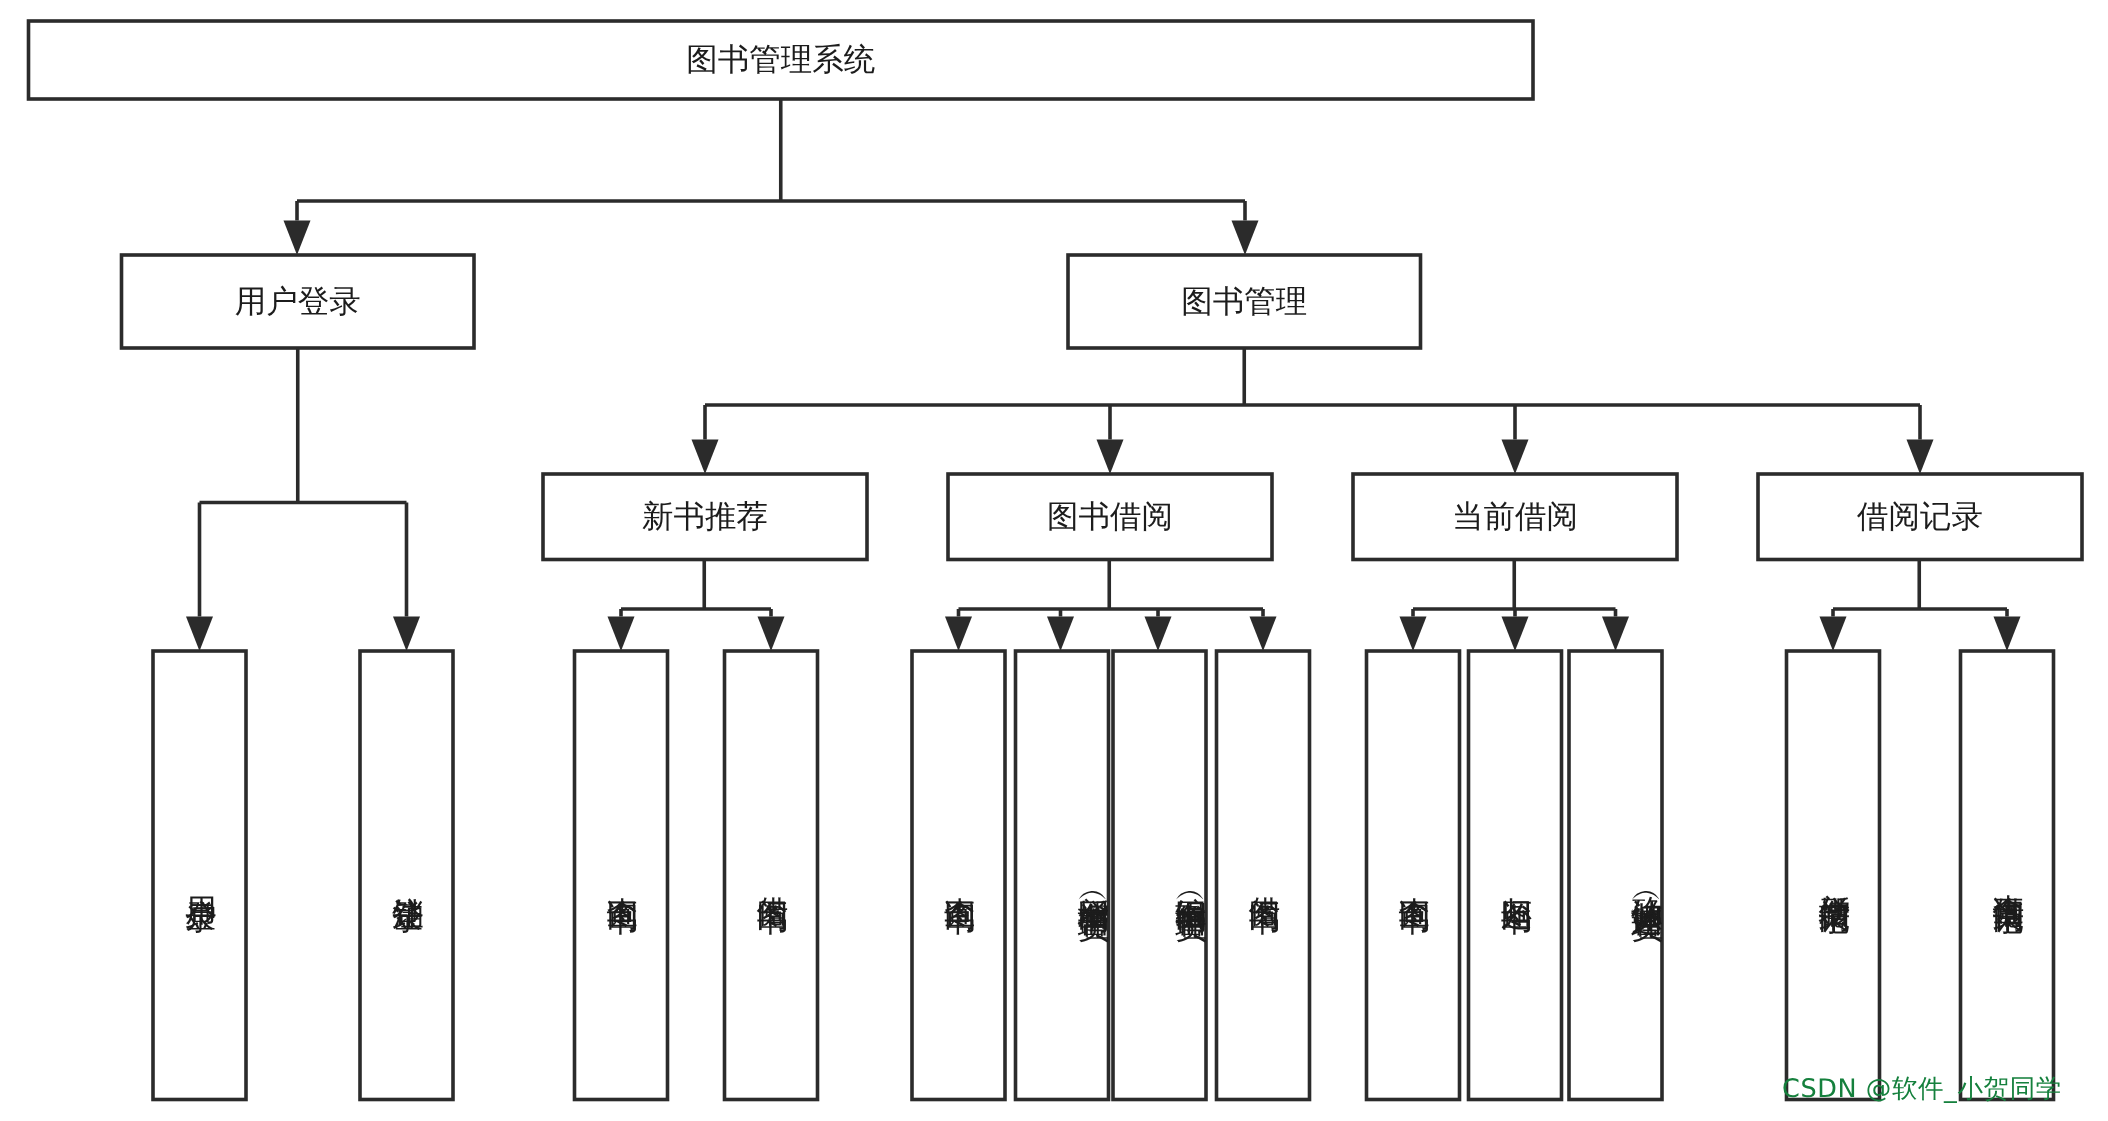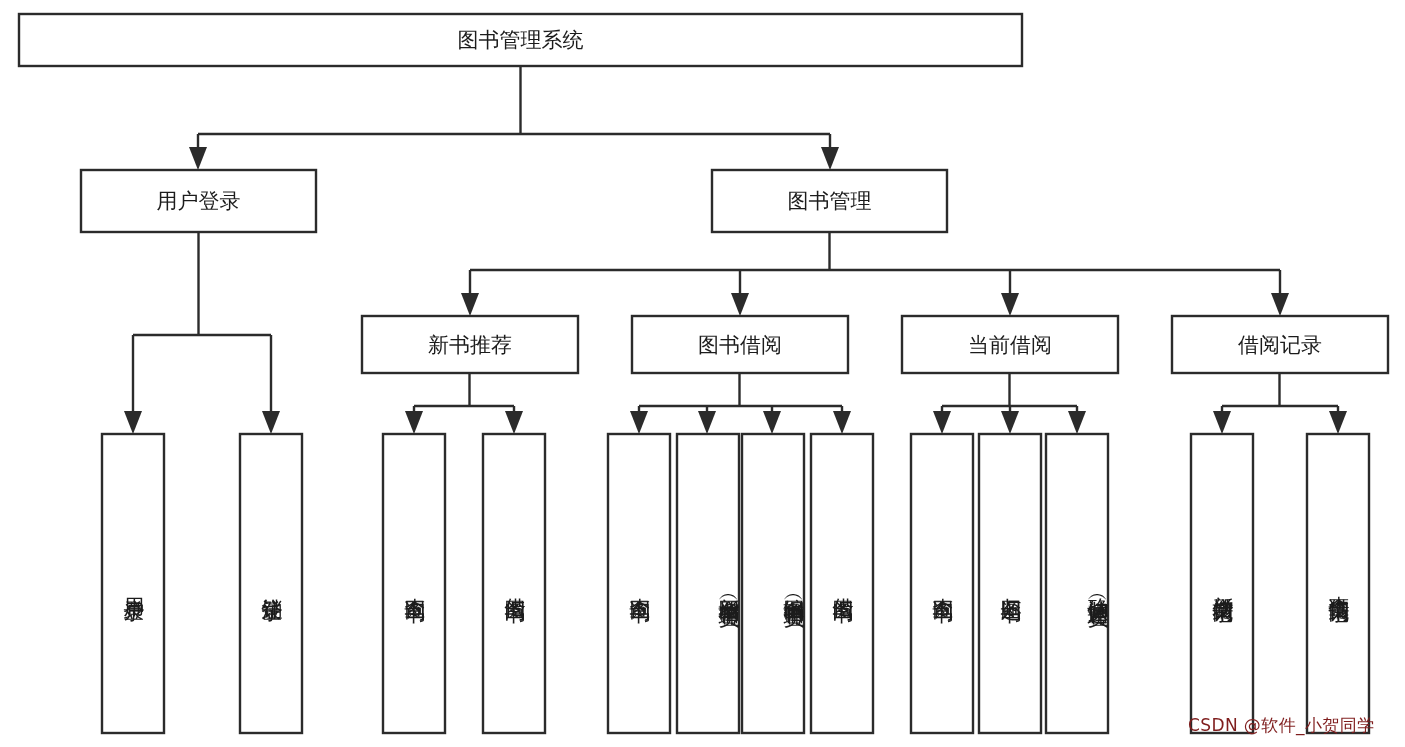--- a/index.html
+++ b/index.html
@@ -67,21 +67,21 @@
   }
   .vlabel.centered {
     align-items: center;
   }
   .watermark {
     position: absolute;
     left: 1188px;
     top: 714px;
     font-family: "DejaVu Sans", "Liberation Sans", sans-serif;
     font-size: 17px;
-    color: #7f1d1d;
+    color: #15803d;
     white-space: nowrap;
     letter-spacing: 0.4px;
   }
 </style>
 </head>
 <body>
 
 <div id="diagram-root">
 
   <svg class="chart-svg" viewBox="0 0 1405 747" xmlns="http://www.w3.org/2000/svg">

